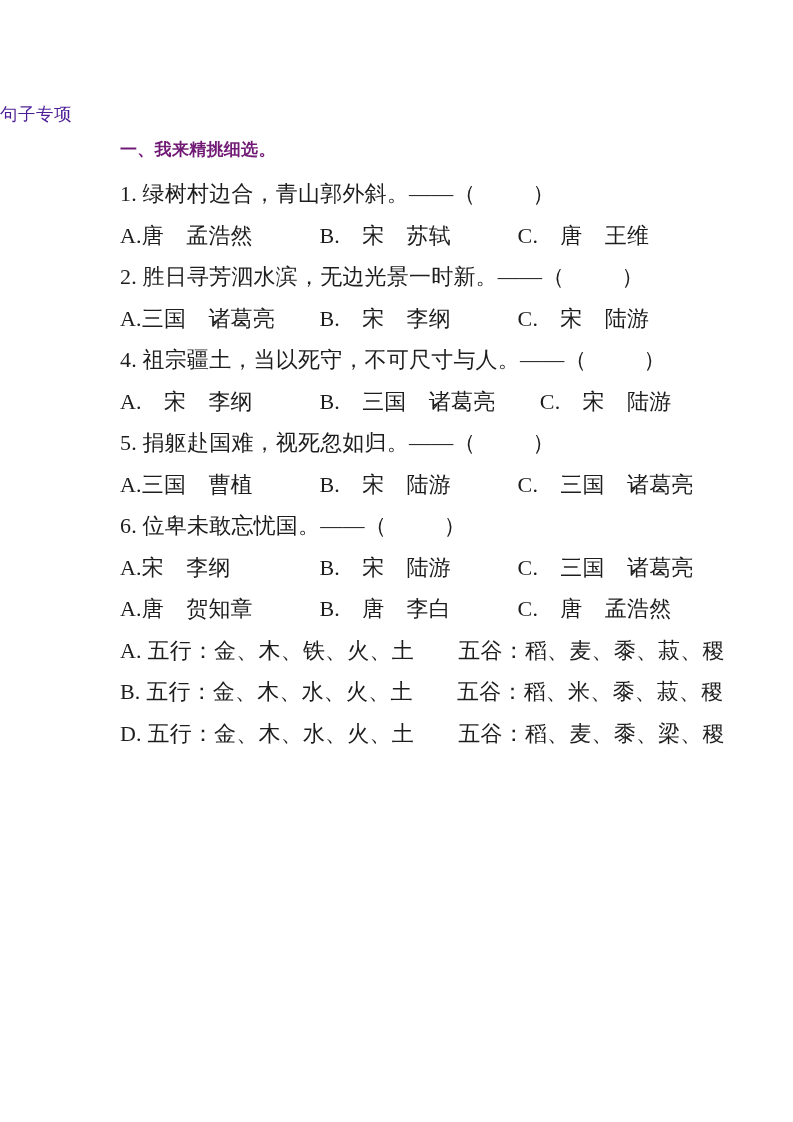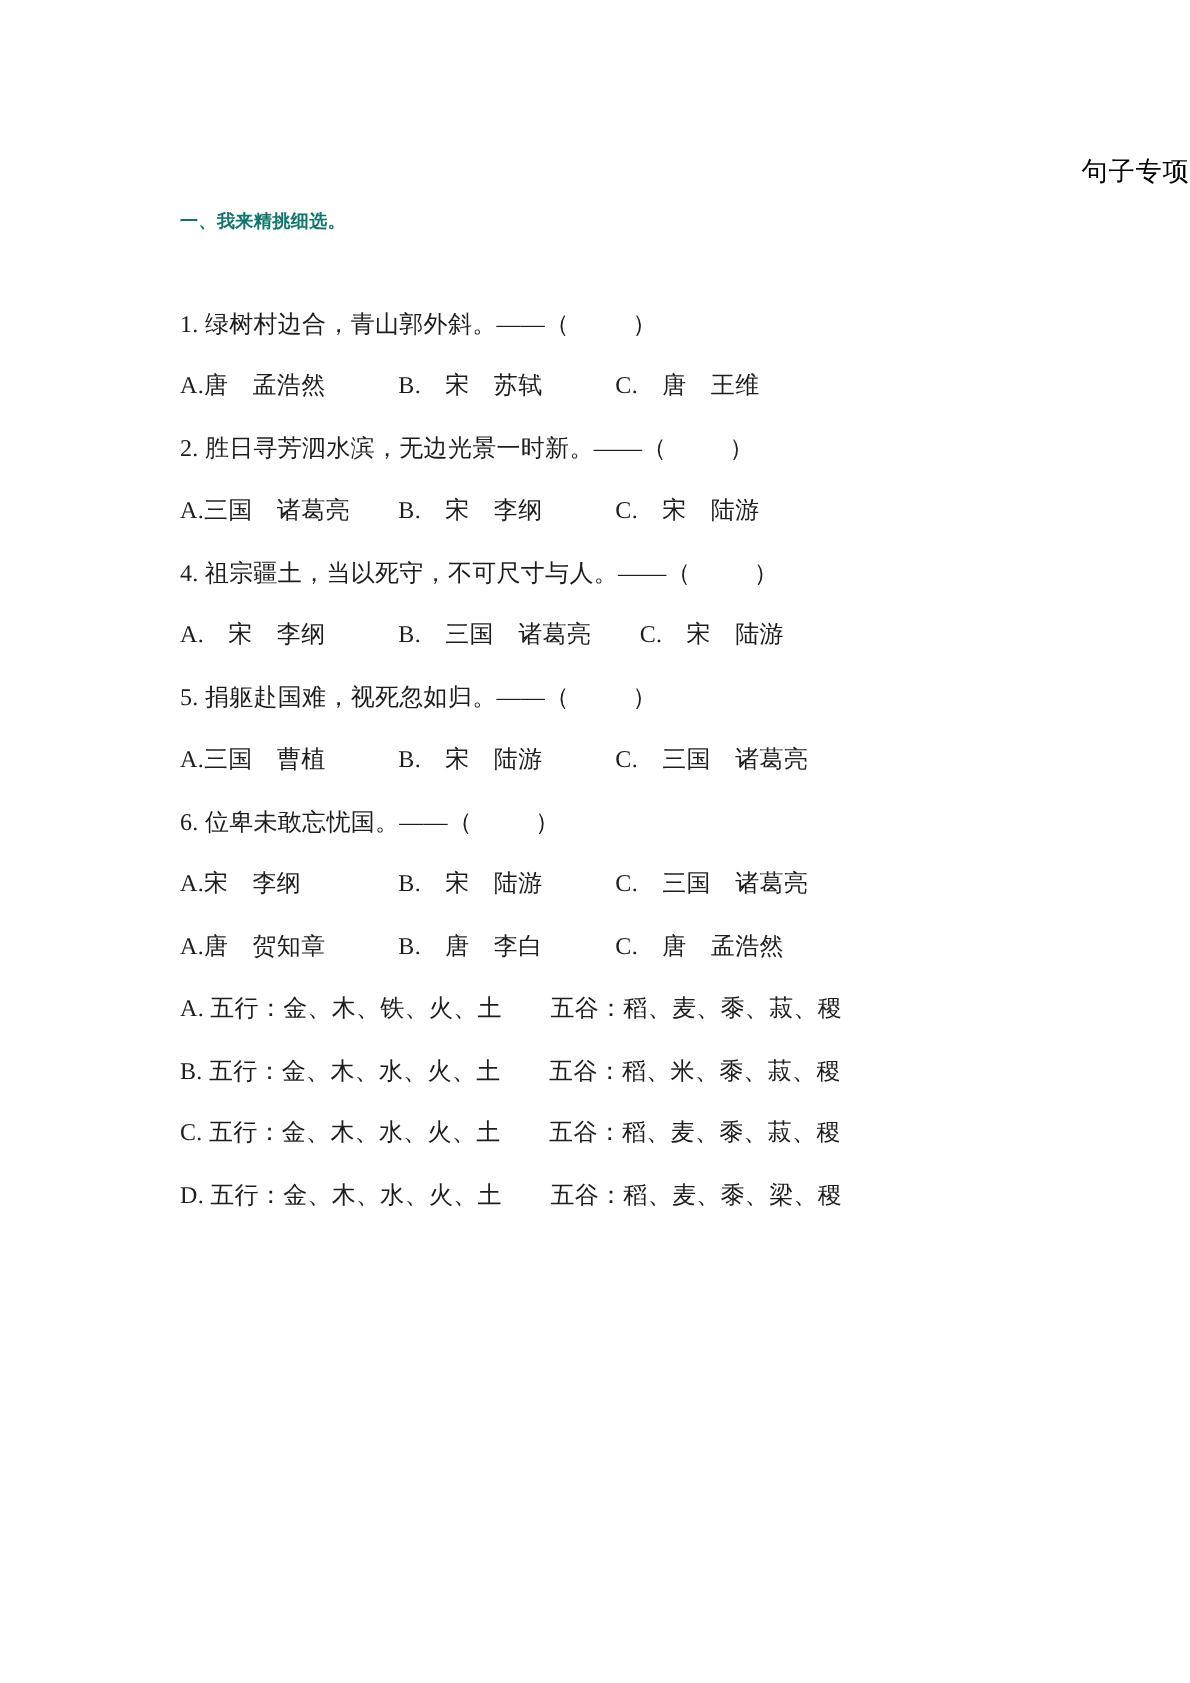--- a/index.html
+++ b/index.html
@@ -20,55 +20,55 @@
     position: absolute;
     top: 0;
     left: 0;
     width: 793px;
     height: 1122px;
     box-sizing: border-box;
     padding: 0;
     background: #ffffff;
   }
   .doc-title {
-    text-align: right;
+    text-align: left;
     font-size: 17.5px;
     line-height: 1;
     letter-spacing: 0.5px;
     margin: 0;
     position: absolute;
     top: 106px;
     left: 0;
     right: 0;
     font-weight: normal;
-    color: #000000;
+    color: #4c1d95;
   }
   .body-block {
     position: absolute;
     top: 141px;
     left: 120px;
     width: 560px;
   }
   .section-heading {
-    font-size: 12px;
+    font-size: 17px;
     font-weight: bold;
     letter-spacing: 0.3px;
     line-height: 1;
     margin: 0 0 0 0;
     height: 24px;
-    color: #0f766e;
+    color: #701a75;
   }
   .qline {
-    font-size: 16px;
+    font-size: 22px;
     line-height: 1;
     color: #1d1d1d;
     white-space: pre;
     height: 41.5px;
     display: flex;
-    align-items: flex-end;
+    align-items: flex-start;
   }
   .qline.stem {
     letter-spacing: 0.2px;
   }
   .qline.opts {
     letter-spacing: 0.2px;
   }
   .qline span.txt {
     display: inline-block;
   }
@@ -100,17 +100,16 @@
     <div class="qline stem"><span class="txt">5. 捐躯赴国难，视死忽如归。——（          ）</span></div>
     <div class="qline opts"><span class="txt">A.三国　曹植　　　B.　宋　陆游　　　C.　三国　诸葛亮</span></div>
 
     <div class="qline stem"><span class="txt">6. 位卑未敢忘忧国。——（          ）</span></div>
     <div class="qline opts"><span class="txt">A.宋　李纲　　　　B.　宋　陆游　　　C.　三国　诸葛亮</span></div>
 
     <div class="qline opts"><span class="txt">A.唐　贺知章　　　B.　唐　李白　　　C.　唐　孟浩然</span></div>
 
     <div class="qline opts"><span class="txt">A. 五行：金、木、铁、火、土　　五谷：稻、麦、黍、菽、稷</span></div>
     <div class="qline opts"><span class="txt">B. 五行：金、木、水、火、土　　五谷：稻、米、黍、菽、稷</span></div>
-    <div class="qline opts"><span class="txt">C. 五行：金、木、水、火、土　　五谷：稻、麦、黍、菽、稷</span></div>
     <div class="qline opts"><span class="txt">D. 五行：金、木、水、火、土　　五谷：稻、麦、黍、梁、稷</span></div>
 
   </div>
 </div>
 
 </body></html>

